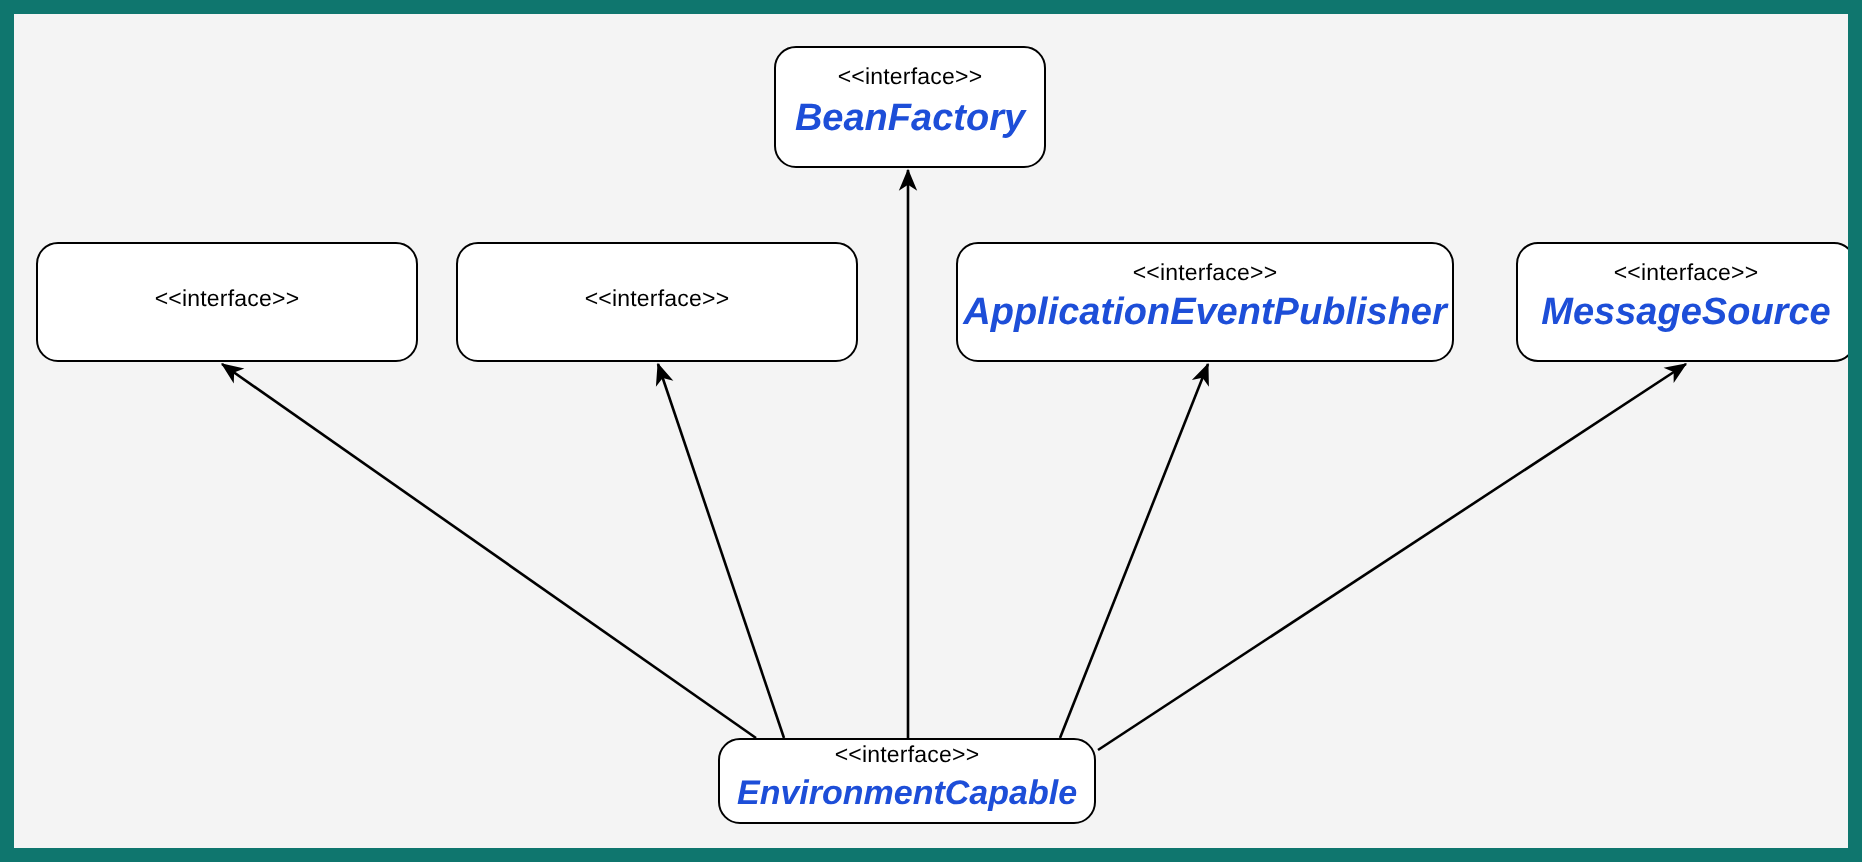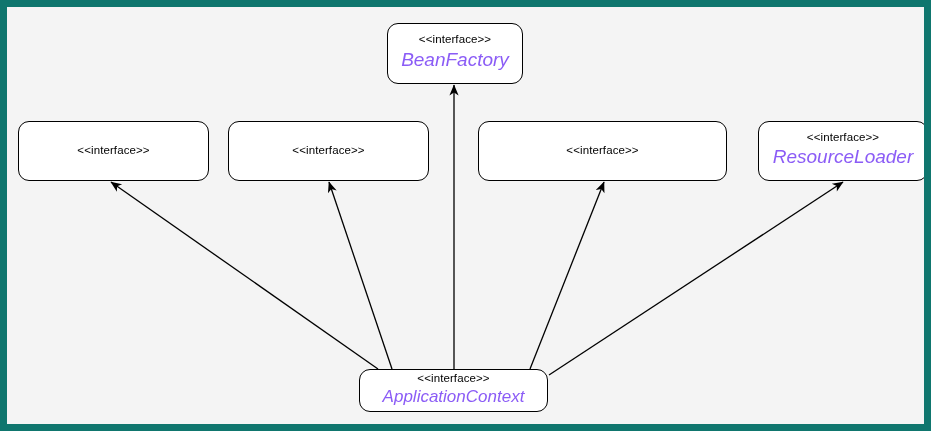--- a/index.html
+++ b/index.html
@@ -47,23 +47,23 @@
     font-weight: 400;
     font-style: normal;
     color: #000000;
     line-height: 1.25;
     letter-spacing: 0.1px;
     white-space: nowrap;
   }
   .classname {
     font-family: "Liberation Sans", sans-serif;
     font-size: 19px;
-    font-weight: normal;
+    font-weight: bold;
     font-style: italic;
-    color: #8b5cf6;
+    color: #1d4ed8;
     line-height: 1.3;
     white-space: nowrap;
     margin-top: 1px;
   }
   .classname.small {
     font-size: 17px;
   }
 </style>
 </head>
 <body>
@@ -93,25 +93,26 @@
   <div class="uml-box" style="left: 11px; top: 114px; width: 191px; height: 60px; background: rgb(255, 255, 255); border-color: rgb(0, 0, 0);">
     <div class="stereotype">&lt;&lt;interface&gt;&gt;</div>
   </div>
 
   <div class="uml-box" style="left: 221px; top: 114px; width: 201px; height: 60px; background: rgb(255, 255, 255); border-color: rgb(0, 0, 0);">
     <div class="stereotype">&lt;&lt;interface&gt;&gt;</div>
   </div>
 
   <div class="uml-box" style="left: 471px; top: 114px; width: 249px; height: 60px; background: rgb(255, 255, 255); border-color: rgb(0, 0, 0);">
     <div class="stereotype">&lt;&lt;interface&gt;&gt;</div>
+    <div class="classname">ApplicationEventPublisher</div>
   </div>
 
   <div class="uml-box" style="left: 751px; top: 114px; width: 170px; height: 60px; background: rgb(255, 255, 255); border-color: rgb(0, 0, 0);">
     <div class="stereotype">&lt;&lt;interface&gt;&gt;</div>
-    <div class="classname">ResourceLoader</div>
+    <div class="classname">MessageSource</div>
   </div>
 
   <div class="uml-box" style="left: 352px; top: 362px; width: 189px; height: 43px; background: rgb(255, 255, 255); border-color: rgb(0, 0, 0);">
     <div class="stereotype">&lt;&lt;interface&gt;&gt;</div>
-    <div class="classname small">ApplicationContext</div>
+    <div class="classname small">EnvironmentCapable</div>
   </div>
 
 </div>
 
 </body></html>

